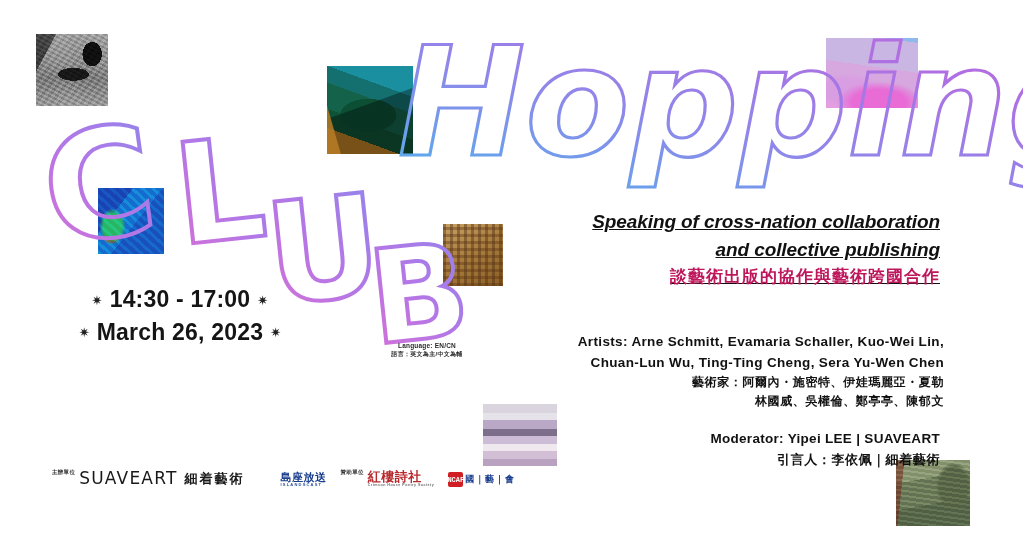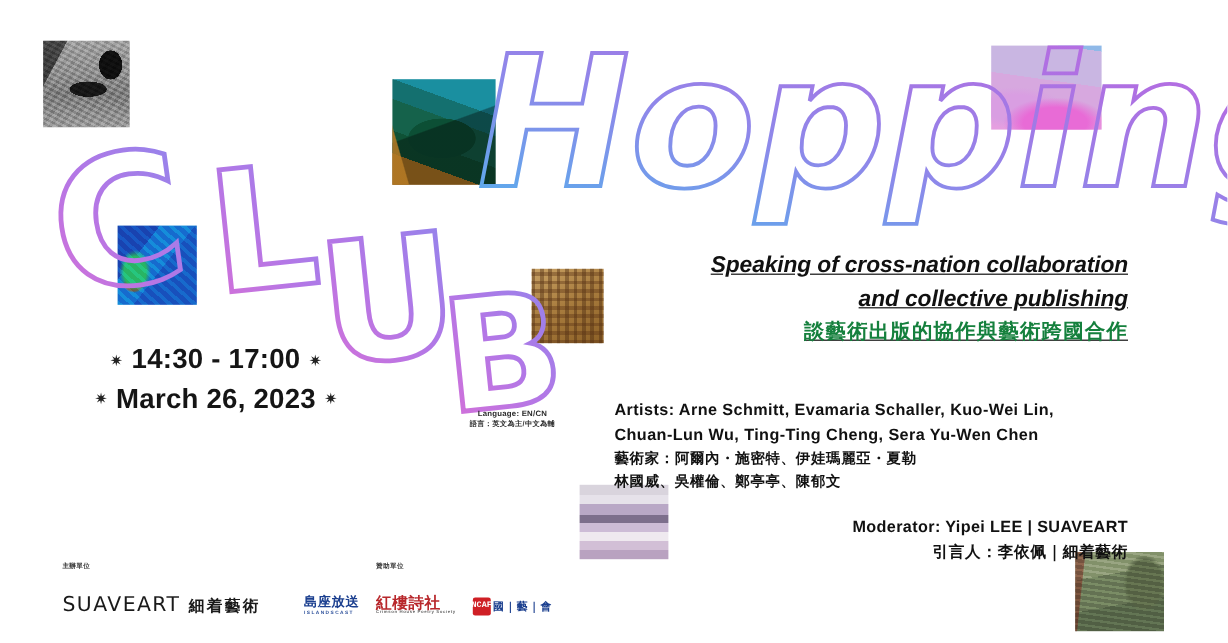--- a/index.html
+++ b/index.html
@@ -127,33 +127,33 @@
 
   .lang{left:352px;top:341px;width:150px;text-align:center;color:#2a2a2a;}
   .lang .l1{font-size:6.5px;font-weight:700;letter-spacing:.2px;line-height:1.45;}
   .lang .l2{font-size:6px;font-weight:700;letter-spacing:.3px;line-height:1.5;}
 
   .headline{left:520px;top:208px;width:420px;text-align:right;text-decoration:underline;}
   .headline .en{
     font-size:19px;font-style:italic;font-weight:700;color:#111;
     line-height:1.45;letter-spacing:-.1px;
   }
-  .headline .zh{font-size:17px;font-weight:700;color:#15803d;line-height:1.7;letter-spacing:1px;}
-
-  .artists{left:512px;top:332px;width:420px;text-align:left;}
+  .headline .zh{font-size:17px;font-weight:700;color:#be185d;line-height:1.7;letter-spacing:1px;}
+
+  .artists{left:524px;top:332px;width:420px;text-align:right;}
   .artists .en{font-size:13.5px;font-weight:700;color:#111;line-height:1.52;letter-spacing:.35px;}
   .artists .zh{font-size:12px;font-weight:700;color:#111;line-height:1.6;letter-spacing:.6px;}
 
   .moderator{left:520px;top:429px;width:420px;text-align:right;}
   .moderator .en{font-size:13.5px;font-weight:700;color:#111;line-height:1.55;letter-spacing:.3px;}
   .moderator .zh{font-size:13px;font-weight:700;color:#111;line-height:1.6;letter-spacing:.6px;}
 
   
   .sponsors{position:absolute;left:52px;top:470px;display:flex;align-items:flex-end;gap:14px;}
-  .sp-group{display:flex;flex-direction:column;gap:20px;}
+  .sp-group{display:flex;flex-direction:row;gap:4px;}
   .sp-cap{font-size:5.5px;font-weight:700;color:#333;letter-spacing:.3px;line-height:1;}
   .sp-row{display:flex;align-items:center;gap:7px;}
   .sp-suave{
     font-size:17px;font-weight:400;letter-spacing:1.2px;color:#1a1a1a;
     font-family:"DejaVu Sans","Liberation Sans",sans-serif;line-height:1;
   }
   .sp-suave-zh{font-size:13px;font-weight:700;letter-spacing:2px;color:#1a1a1a;line-height:1;}
   .sp-blue{
     font-size:11px;font-weight:700;color:#1b3f8f;letter-spacing:.5px;line-height:1.05;margin-left:22px;
   }

